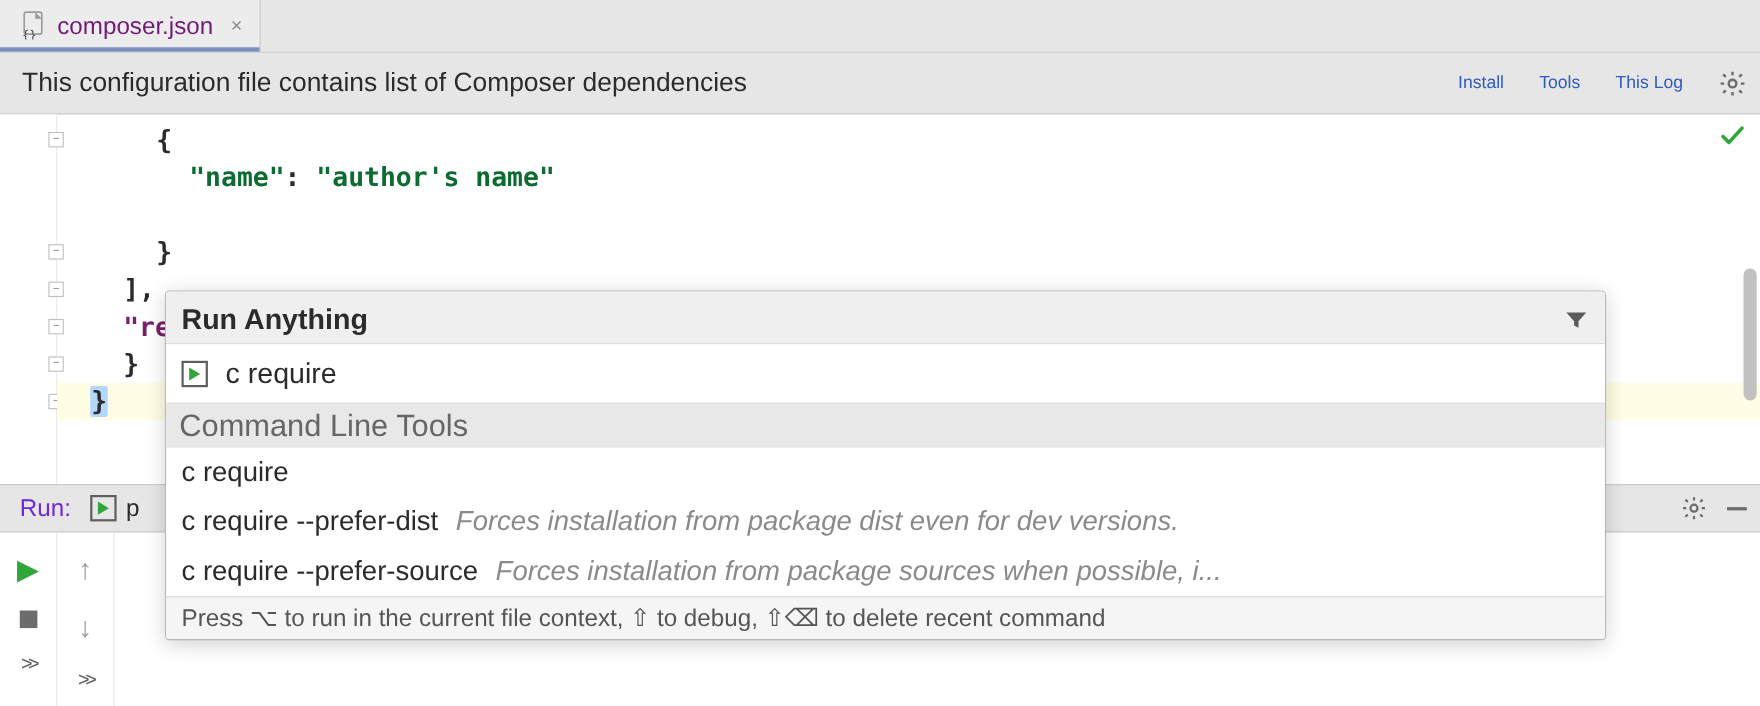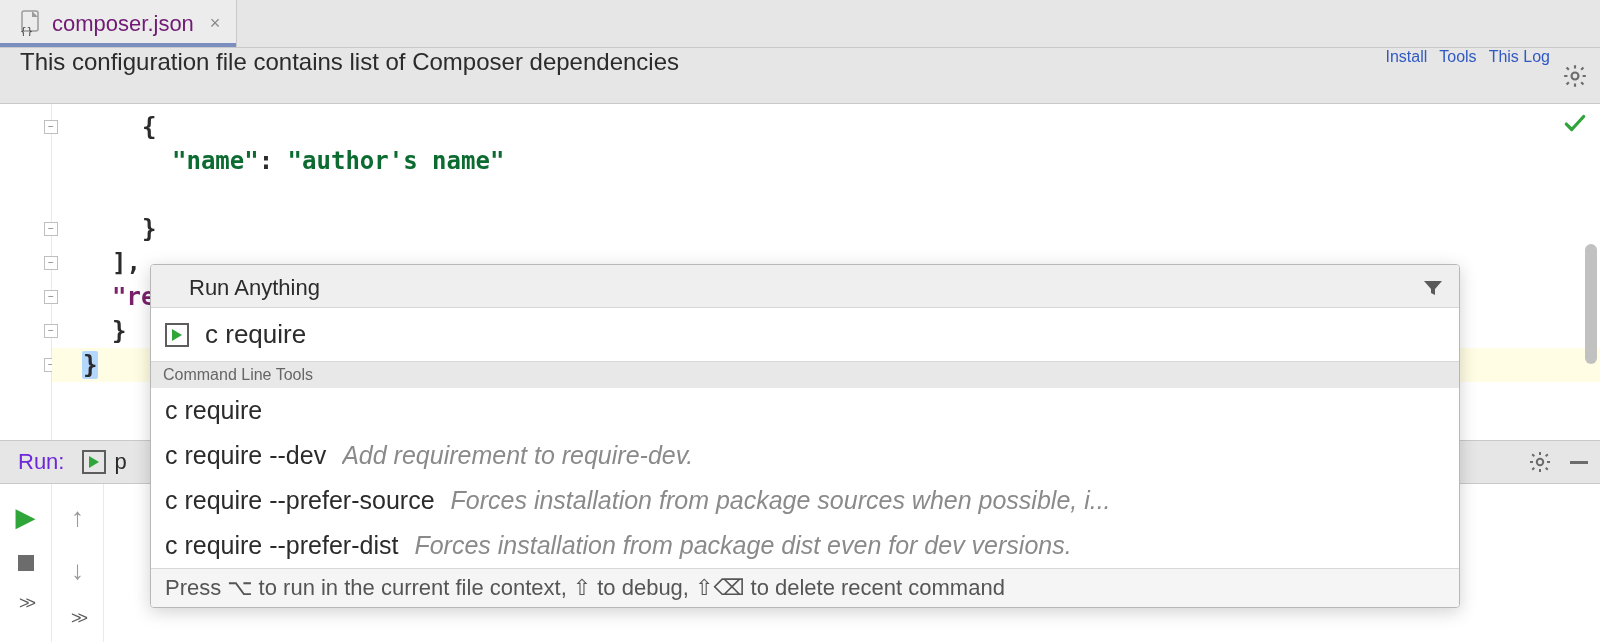--- a/index.html
+++ b/index.html
@@ -67,22 +67,23 @@
   .tab-icon svg { display:block; }
   .tab-label { font-size: 22px; color:#701a75; }
   .tab-close { font-size: 18px; color:#8a8a8a; margin-left:6px; }
 
   
   .info-bar {
     height: 56px;
     background: var(--panel-bg);
     border-bottom: 1px solid var(--border);
     display:flex;
+    align-items:center;
     padding: 0 12px 0 20px;
-    gap: 12px;
+    gap: 32px;
   }
   .info-text { font-size: 24px; color:#2b2b2b; flex:1; }
   .info-link { color: var(--link); font-size:16px; cursor:pointer; }
   .gear-icon { color: var(--gear); display:flex; align-items:center; }
 
   
   .editor-wrap {
     position: relative;
     height: calc(100% - 48px - 56px - 44px - 158px);
     
@@ -160,21 +161,21 @@
     display:flex;
     flex-direction:column;
     overflow:hidden;
   }
   .popup-title-row {
     display:flex; align-items:center;
     padding:10px 14px 6px 14px;
     border-bottom:1px solid var(--border-light);
     background:#efefef;
   }
-  .popup-title { font-size:22px; font-weight:400; flex:1;margin-left:24px; }
+  .popup-title { font-size:26px; font-weight:700; flex:1; }
   .popup-input-row {
     display:flex; align-items:center;
     gap:14px;
     padding:10px 14px;
     background:#fff;
     border-bottom:1px solid var(--border-light);
   }
   .run-icon {
     width:24px;height:24px;
     border:2px solid #5d5d5d;
@@ -190,21 +191,21 @@
     flex:1;
     border:none; outline:none;
     font-size:26px;
     font-family:inherit;
     color:#2b2b2b;
     background:transparent;
   }
   .popup-section {
     background: var(--section-bg);
     padding:4px 12px;
-    font-size:16px;
+    font-size:28px;
     color:#666;
   }
   .popup-list { }
   .popup-item {
     display:flex; align-items:baseline;
     gap:16px;
     padding:8px 14px;
     font-size:25px;
     cursor:pointer;
   }
@@ -342,30 +343,26 @@
           <span class="tri"></span>
         </span>
       <input class="popup-input" value="c require" style="">
     </div>
     <div class="popup-section">Command Line Tools</div>
     <div class="popup-list" id="popup-list">
         <div class="popup-item">
           <span class="cmd">c require</span>
         </div>
         <div class="popup-item">
-          <span class="cmd">c require --dev</span>
-          <span class="desc">Add requirement to require-dev.</span>
+          <span class="cmd">c require --prefer-dist</span>
+          <span class="desc">Forces installation from package dist even for dev versions.</span>
         </div>
         <div class="popup-item">
           <span class="cmd">c require --prefer-source</span>
           <span class="desc">Forces installation from package sources when possible, i...</span>
-        </div>
-        <div class="popup-item">
-          <span class="cmd">c require --prefer-dist</span>
-          <span class="desc">Forces installation from package dist even for dev versions.</span>
         </div>
       </div>
     <div class="popup-foot">
       <span>Press </span>
       <span class="keycap">⌥</span>
       <span> to run in the current file context, </span>
       <span class="keycap">⇧</span>
       <span> to debug, </span>
       <span class="keycap">⇧⌫</span>
       <span> to delete recent command</span>

